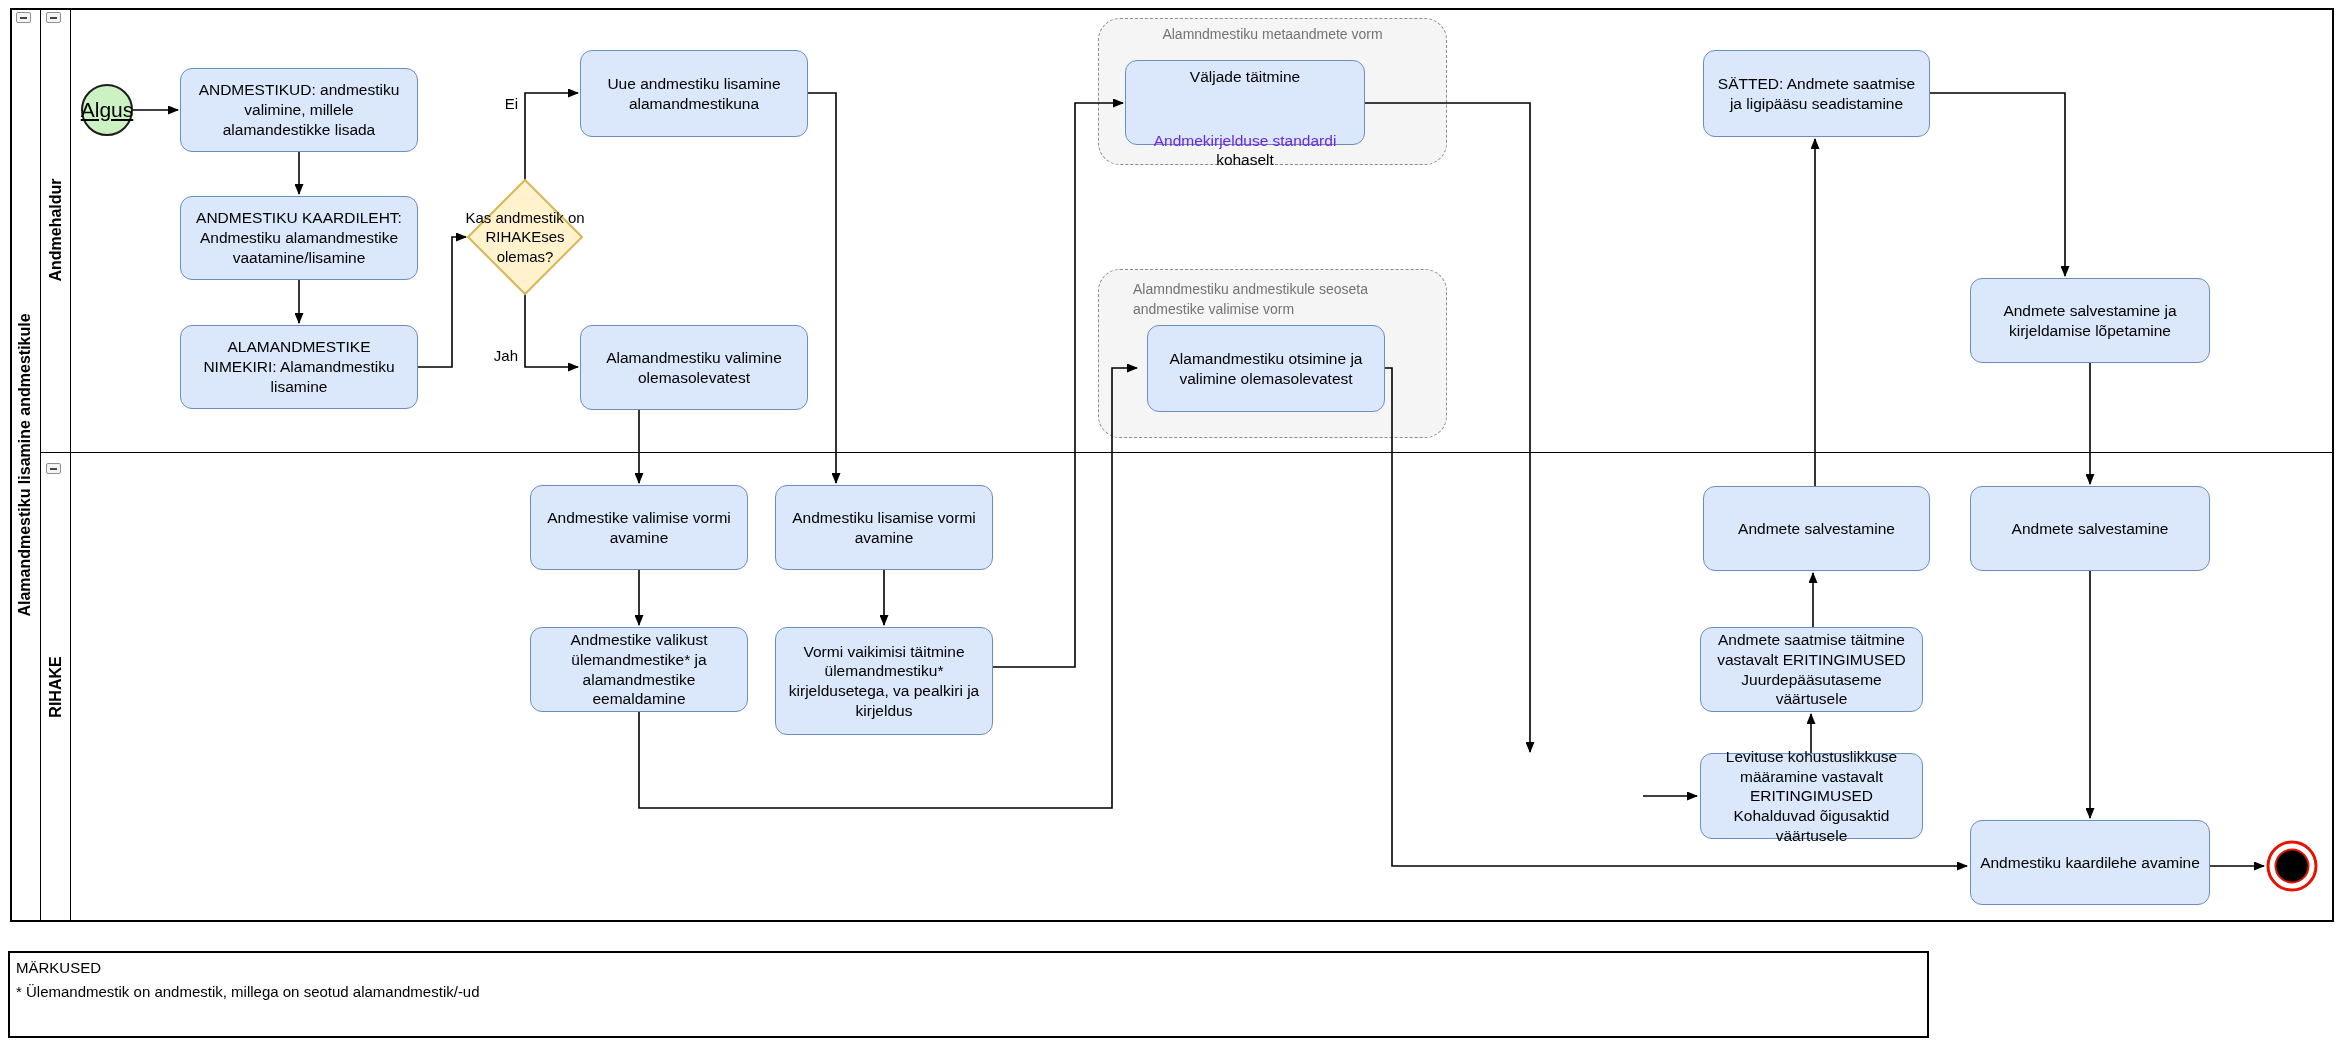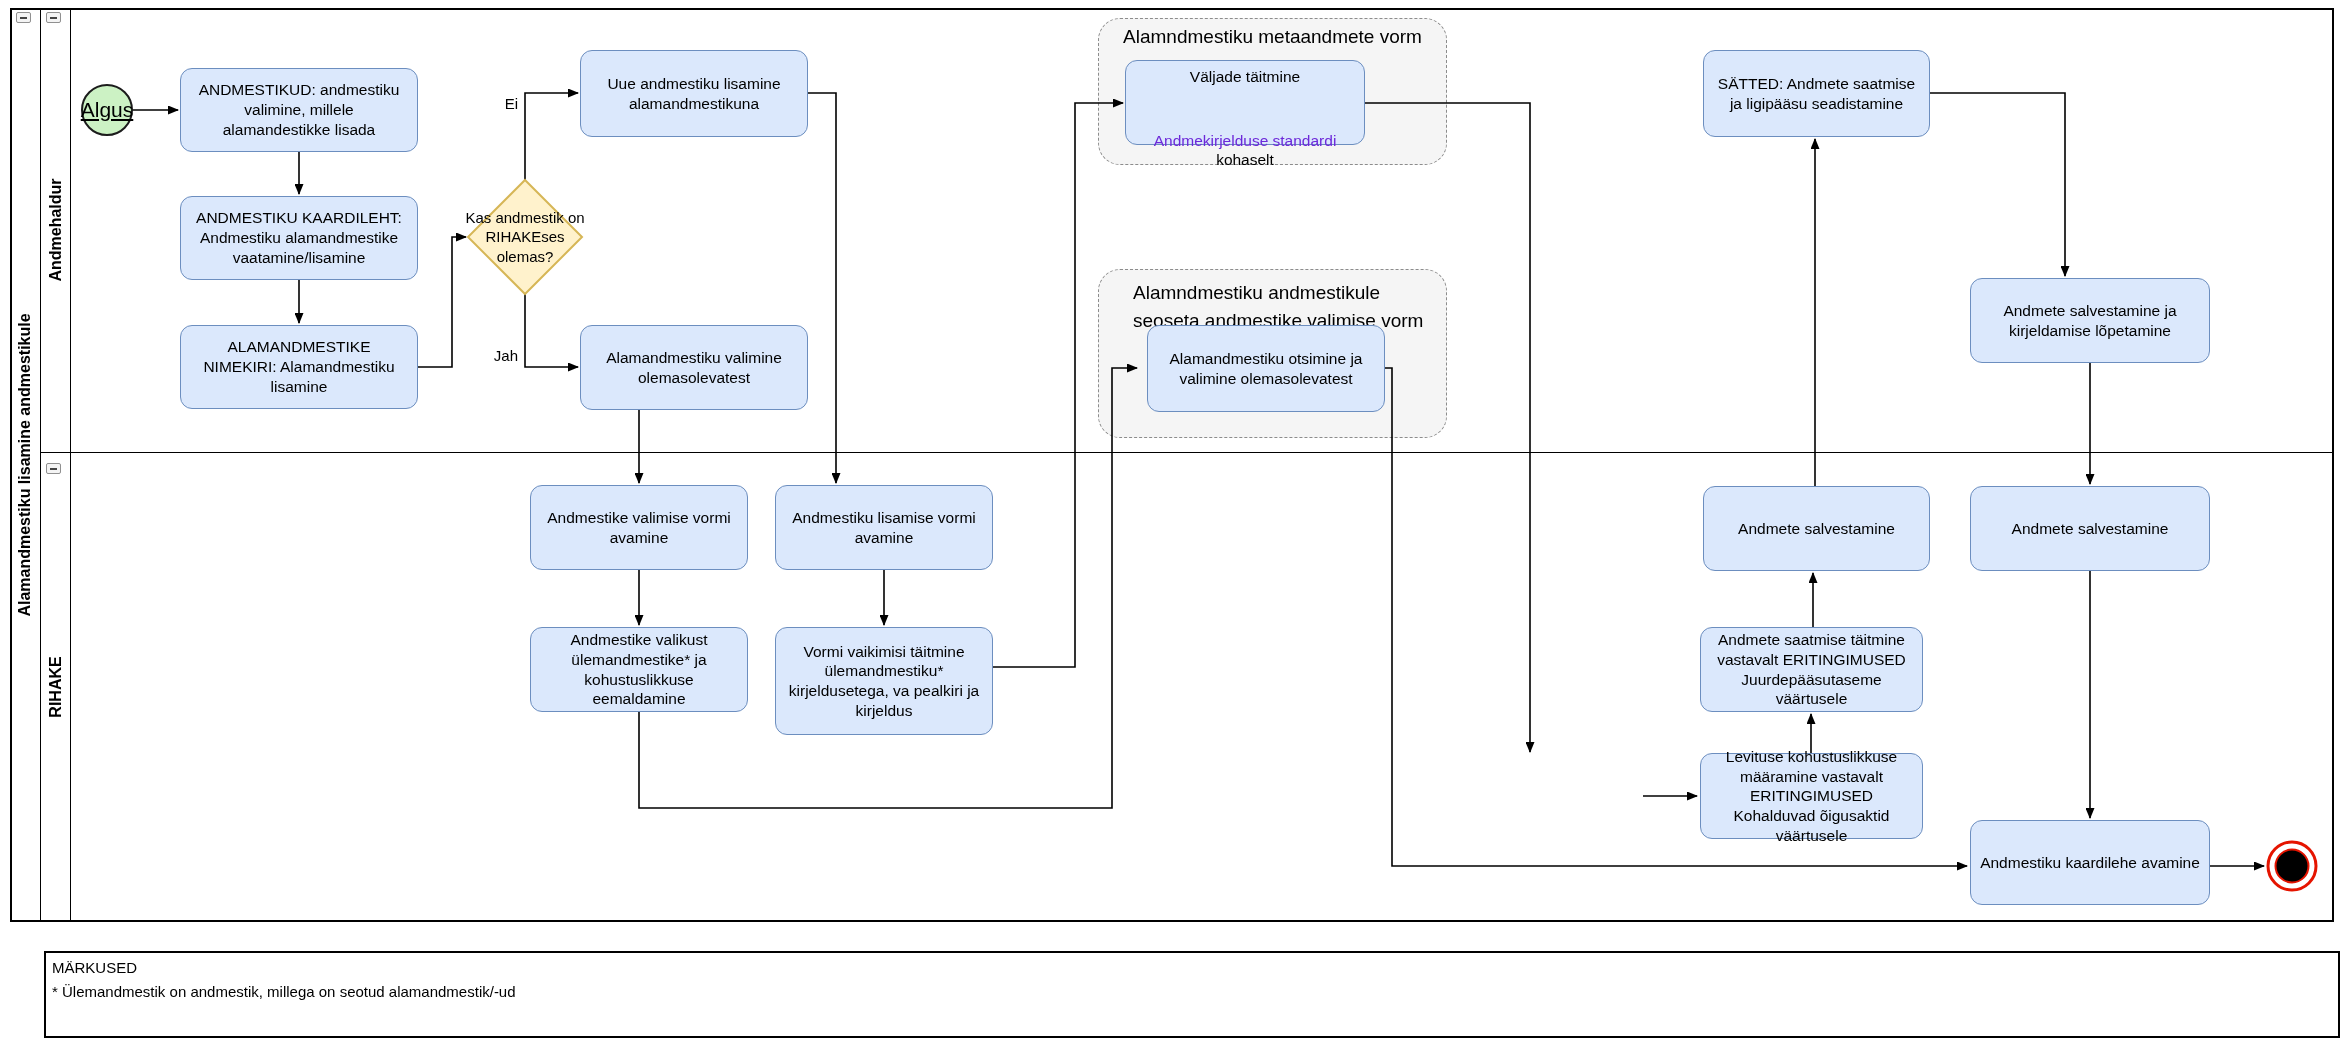--- a/index.html
+++ b/index.html
@@ -14,29 +14,29 @@
   .rot-label{position:absolute;display:flex;align-items:center;justify-content:center;
              font-weight:bold;font-size:16px;transform:rotate(-90deg);white-space:nowrap;}
   .collapse-btn{position:absolute;width:15px;height:11px;background:#f4f4f4;border:1px solid #909090;
                 border-radius:2px;box-sizing:border-box;display:flex;align-items:center;justify-content:center;}
   .collapse-btn .bar{width:7px;height:2px;background:#444;}
   
   .task{position:absolute;background:#dbe8fc;border:1.5px solid #6c8ebf;border-radius:12px;
         display:flex;align-items:center;justify-content:center;text-align:center;
         font-size:15.5px;line-height:1.27;padding:4px 9px;box-sizing:border-box;}
   .group{position:absolute;background:#f5f5f5;border:1.6px dashed #8c8c8c;border-radius:22px;box-sizing:border-box;}
-  .group-label{position:absolute;font-size:19px;color:#000000;}
+  .group-label{position:absolute;font-size:14px;color:#737373;}
   .node-text{position:absolute;display:flex;align-items:center;justify-content:center;
              text-align:center;font-size:15.5px;line-height:1.27;}
   .edge-label{position:absolute;font-size:15px;text-align:right;}
   .link{color:#6d28d9;display:block;margin-top:44px;}
   .blk{display:block;}
   
-  .notes{position:absolute;left:8px;top:951px;width:2296px;height:87px;border:2px solid #000;
-         box-sizing:border-box;background:#fff;font-size:15px;line-height:1.6;padding:3px 6px;margin-left:36px;}
+  .notes{position:absolute;left:8px;top:951px;width:1921px;height:87px;border:2px solid #000;
+         box-sizing:border-box;background:#fff;font-size:15px;line-height:1.6;padding:3px 6px;}
   .notes div{white-space:nowrap;}
   svg.wires{position:absolute;left:0;top:0;pointer-events:none;}
 </style>
 </head>
 <body>
 
 <div class="canvas">
 
   <div class="pool"></div>
   <div class="vline" style="left:40px;"></div>
@@ -116,21 +116,21 @@
     <span class="link">Andmekirjelduse standardi</span>
     <span class="blk">kohaselt</span>
   </div>
   <div class="task" style="left:1147px;top:325px;width:238px;height:87px;">Alamandmestiku otsimine ja valimine olemasolevatest</div>
 
   <div class="task" style="left:1703px;top:50px;width:227px;height:87px;">SÄTTED: Andmete saatmise ja ligipääsu seadistamine</div>
   <div class="task" style="left:1970px;top:278px;width:240px;height:85px;">Andmete salvestamine ja kirjeldamise lõpetamine</div>
 
   <div class="task" style="left:530px;top:485px;width:218px;height:85px;">Andmestike valimise vormi avamine</div>
   <div class="task" style="left:775px;top:485px;width:218px;height:85px;">Andmestiku lisamise vormi avamine</div>
-  <div class="task" style="left:530px;top:627px;width:218px;height:85px;">Andmestike valikust ülemandmestike* ja kohustuslikkuse eemaldamine</div>
+  <div class="task" style="left:530px;top:627px;width:218px;height:85px;">Andmestike valikust ülemandmestike* ja alamandmestike eemaldamine</div>
   <div class="task" style="left:775px;top:627px;width:218px;height:108px;">Vormi vaikimisi täitmine ülemandmestiku* kirjeldusetega, va pealkiri ja kirjeldus</div>
   <div class="task" style="left:1700px;top:753px;width:223px;height:86px;">Levituse kohustuslikkuse määramine vastavalt ERITINGIMUSED Kohalduvad õigusaktid väärtusele</div>
   <div class="task" style="left:1700px;top:627px;width:223px;height:85px;">Andmete saatmise täitmine vastavalt ERITINGIMUSED Juurdepääsutaseme väärtusele</div>
   <div class="task" style="left:1703px;top:486px;width:227px;height:85px;">Andmete salvestamine</div>
   <div class="task" style="left:1970px;top:486px;width:240px;height:85px;">Andmete salvestamine</div>
   <div class="task" style="left:1970px;top:820px;width:240px;height:85px;">Andmestiku kaardilehe avamine</div>
 
   <div class="notes">
     <div>MÄRKUSED</div>
     <div>* Ülemandmestik on andmestik, millega on seotud alamandmestik/-ud</div>

